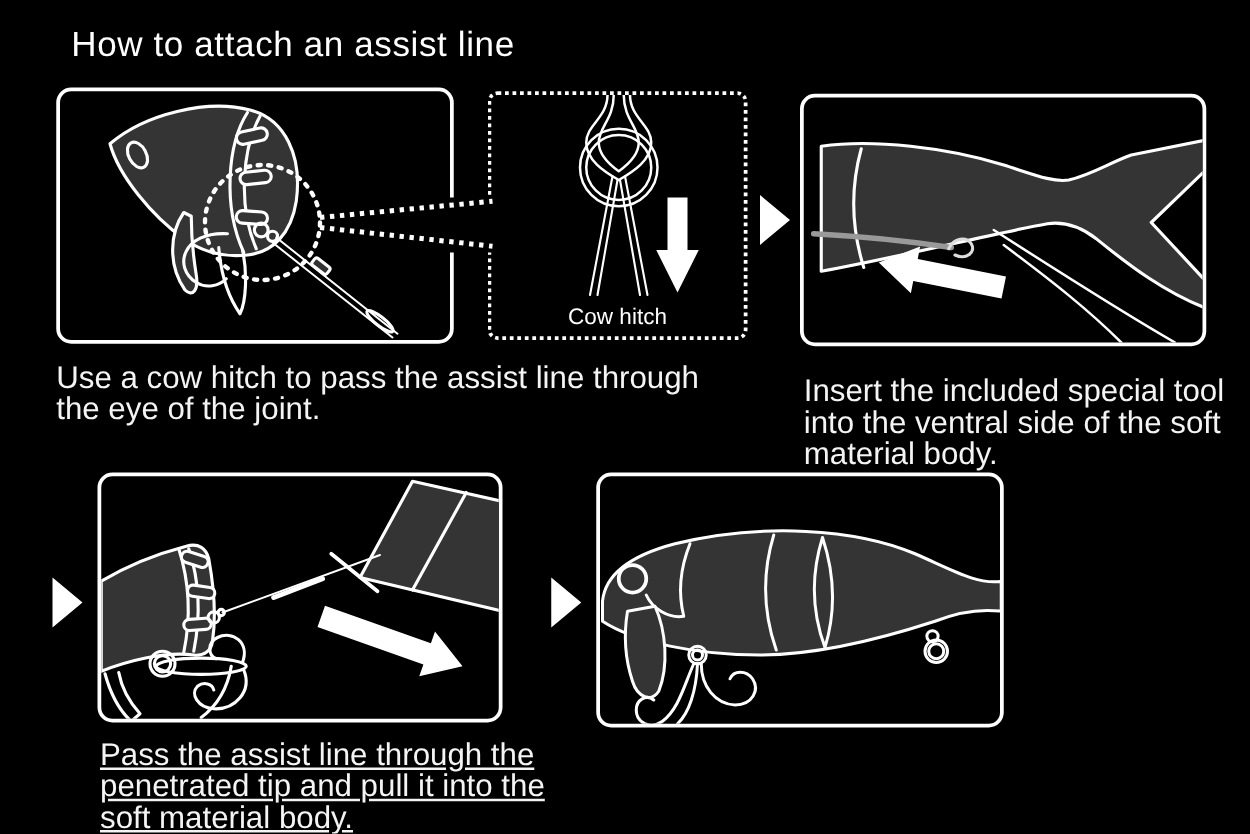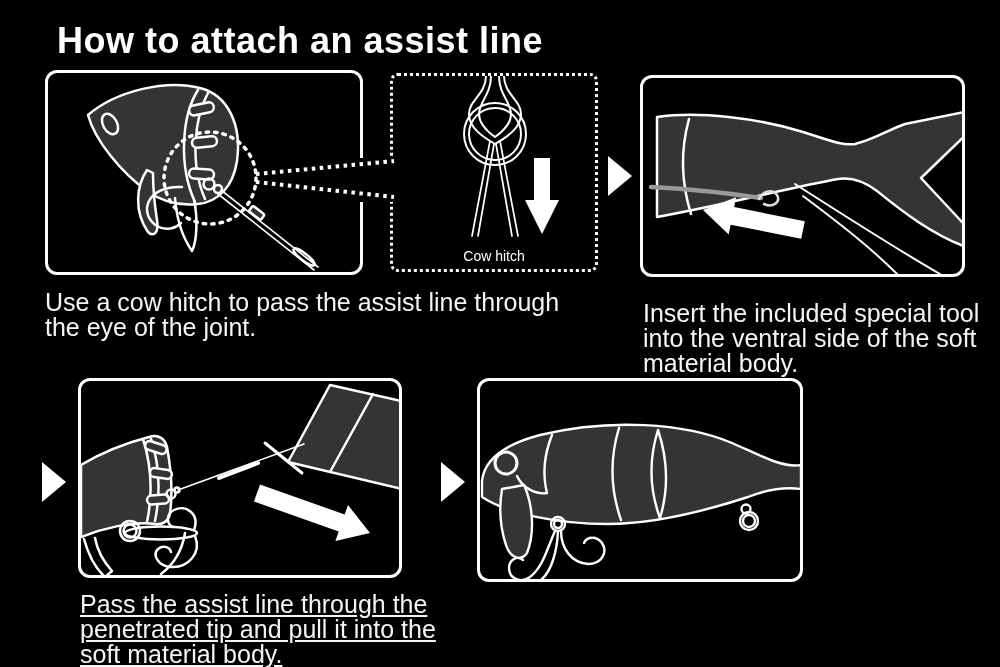--- a/index.html
+++ b/index.html
@@ -1,24 +1,24 @@
 <!DOCTYPE html>
 <html><head>
 <meta charset="utf-8">
 <style>
   html,body{margin:0;padding:0;background:#000;}
   #stage{position:relative;width:1000px;height:667px;background:#000;overflow:hidden;
          font-family:"Liberation Sans",sans-serif;color:#f4f4f4;}
   .panel{position:absolute;border:3px solid #fff;border-radius:12px;background:#000;box-sizing:border-box;}
   .panel.dotted{border-style:dotted;border-radius:8px;}
   .panel svg{display:block;overflow:hidden;}
-  .title{position:absolute;left:57px;top:20px;font-size:36px;font-weight:bold;letter-spacing:.5px;color:#fff;white-space:nowrap;}
+  .title{position:absolute;left:57px;top:20px;font-size:28px;font-weight:normal;letter-spacing:.5px;color:#fff;white-space:nowrap;}
   .caption{position:absolute;font-size:25px;line-height:25px;color:#f4f4f4;}
   .tri{position:absolute;width:0;height:0;border-top:20px solid transparent;border-bottom:20px solid transparent;border-left:24px solid #fff;}
-  .knot-label{position:absolute;left:0;right:0;bottom:5px;text-align:center;font-size:14px;color:#fff;}
+  .knot-label{position:absolute;left:0;right:0;bottom:5px;text-align:center;font-size:18px;color:#fff;}
   .ln{stroke:#fff;fill:none;stroke-linecap:round;stroke-linejoin:round;}
   .overlay{position:absolute;pointer-events:none;}
 </style>
 </head>
 <body>
 
 <div id="stage">
 
   <div class="title">How to attach an assist line</div>
 

